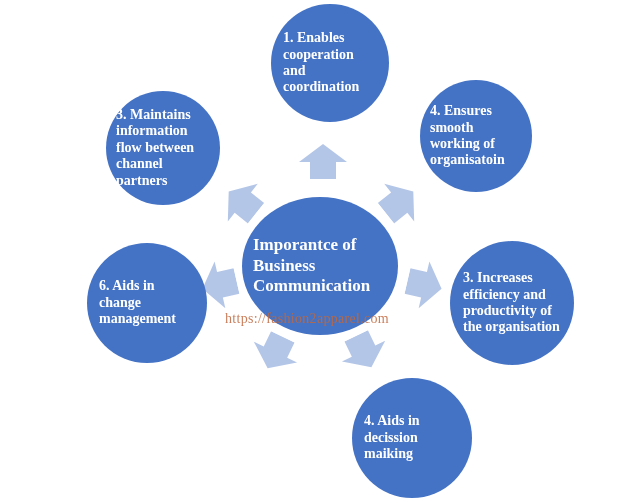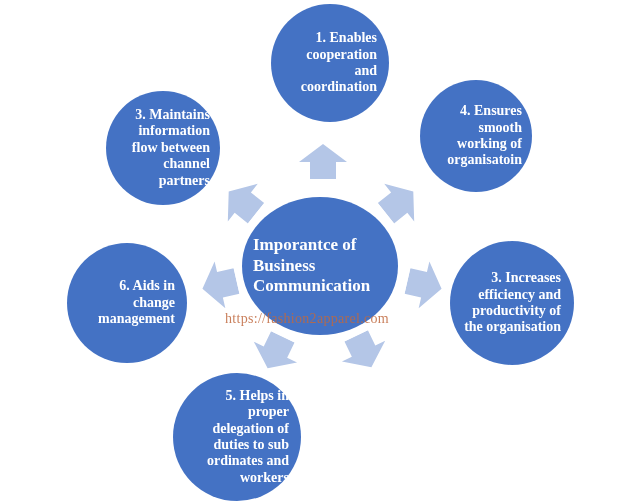--- a/index.html
+++ b/index.html
@@ -16,21 +16,21 @@
     font-family: "Liberation Serif", "DejaVu Serif", serif;
   }
   .node {
     position: absolute;
     border-radius: 50%;
     background: var(--node-fill, #4472c4);
     color: var(--node-text, #ffffff);
     font-weight: bold;
     font-size: 14px;
     line-height: 1.17;
-    text-align: right;
+    text-align: left;
     display: flex;
     align-items: center;
     justify-content: center;
     box-sizing: border-box;
     padding: 0 12px;
     z-index: 2;
   }
   .node-center {
     position: absolute;
     left: 242px; top: 197px;
@@ -48,21 +48,21 @@
     box-sizing: border-box;
     padding: 0 11px;
     z-index: 2;
   }
   
   .n1 { left: 271px; top: 4px;   width: 118px; height: 118px; }
   .n2 { left: 420px; top: 80px;  width: 112px; height: 112px; padding: 0 10px; }
   .n3 { left: 450px; top: 241px; width: 124px; height: 124px; padding: 0 13px; }
   .n4 { left: 352px; top: 378px; width: 120px; height: 120px; }
   .n5 { left: 173px; top: 373px; width: 128px; height: 128px; }
-  .n6 { left: 67px;  top: 243px; width: 120px; height: 120px; }
+  .n6 { left: 87px;  top: 243px; width: 120px; height: 120px; }
   .n7 { left: 106px; top: 91px;  width: 114px; height: 114px; padding: 0 10px; }
 
   .arrow {
     position: absolute;
     width: 36px;
     height: 50px;
     z-index: 1;
   }
   .arrow polygon { fill: var(--arrow-fill, #b4c6e7); }
   .a1 { left: 323px; top: 161px; transform: translate(-50%,-50%) rotate(-90deg); }
@@ -111,19 +111,19 @@
     </svg>
   <svg class="arrow a7" viewBox="0 0 36 50" aria-hidden="true">
       <polygon points="0,12 17,12 17,1 35,25 17,49 17,38 0,38"></polygon>
     </svg>
 
   <div class="node-center">Imporantce of Business Communication</div>
 
   <div class="node n1">1. Enables cooperation and coordination</div>
   <div class="node n2">4. Ensures smooth working of organisatoin</div>
   <div class="node n3">3. Increases efficiency and productivity of the organisation</div>
-  <div class="node n5">5. Helps in proper delegation of duties to sub ordinates and workers</div>
+  <div class="node n4">4. Aids in decission maiking</div>
   <div class="node n6">6. Aids in change management</div>
   <div class="node n7">3. Maintains information flow between channel partners</div>
 
   <div class="watermark">https://fashion2apparel.com</div>
 
 </div>
 
 </body></html>

